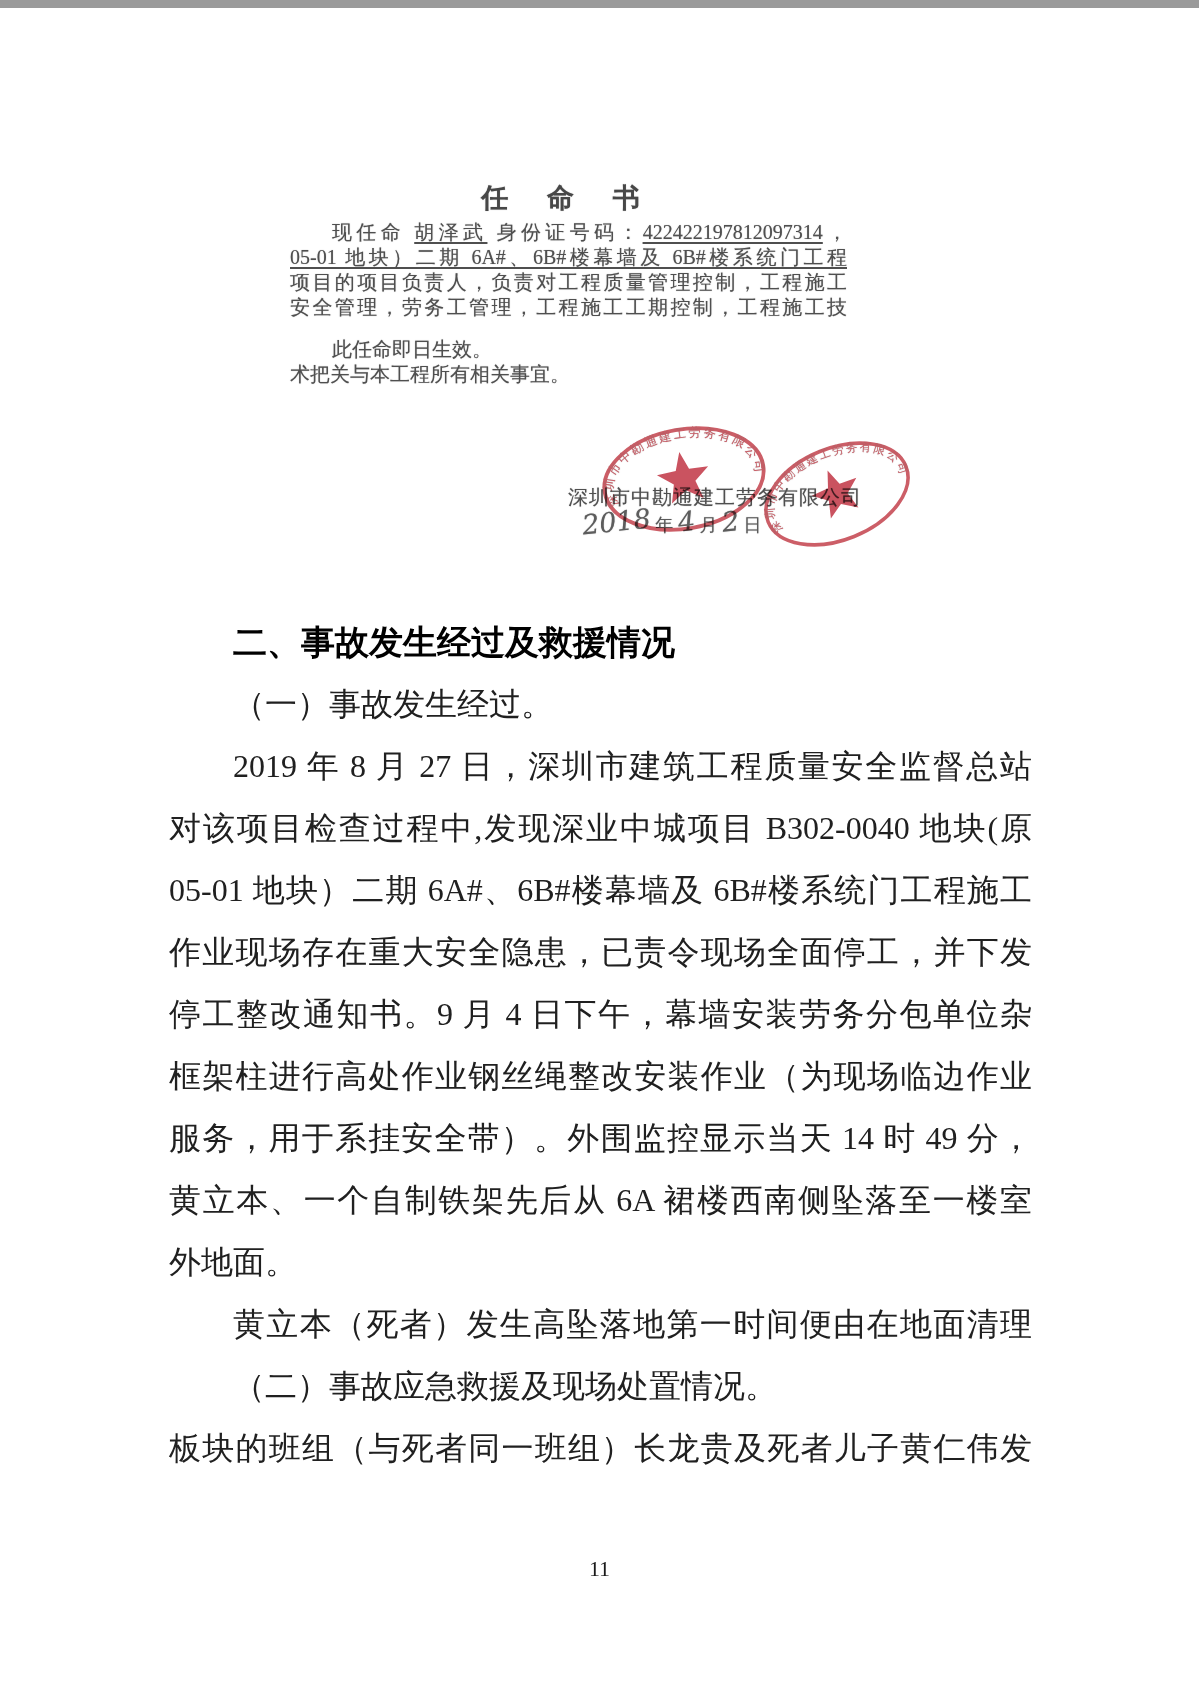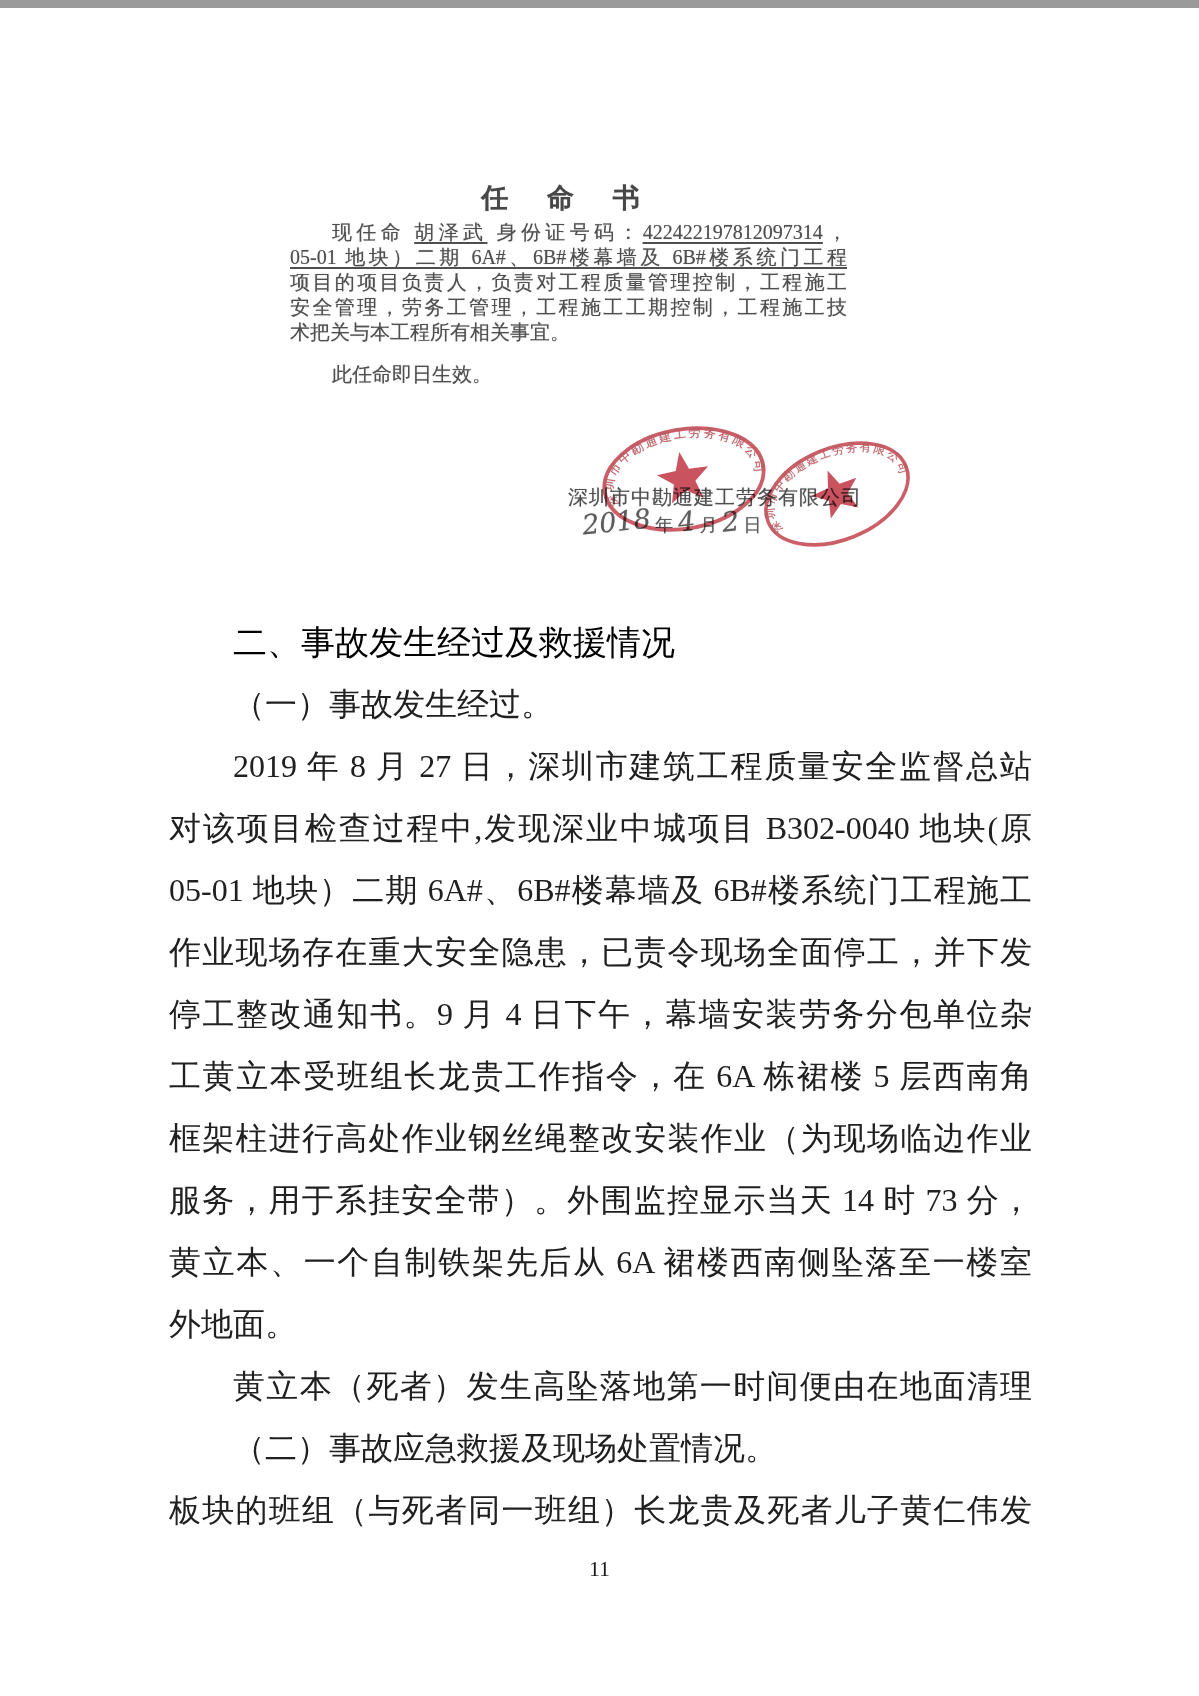--- a/index.html
+++ b/index.html
@@ -39,43 +39,43 @@
   }
   
   .stamp{position:absolute;mix-blend-mode:multiply;opacity:.92;}
   .stamp1{left:368px;top:258px;width:172px;height:106px;transform:rotate(-10deg);}
   .stamp2{left:528px;top:276px;width:158px;height:100px;transform:rotate(-22deg);}
   
   .report{position:absolute;left:169px;top:603px;width:863px;}
   .rline{font-size:32px;line-height:62px;height:62px;}
   .rline.heading{
     font-family:"Liberation Sans","DejaVu Sans",sans-serif;
-    font-weight:normal;font-size:34px;color:#000;
+    font-weight:bold;font-size:34px;color:#000;
   }
   .rline.indent{text-indent:64px;}
   .rline.justify{text-align:justify;text-align-last:justify;}
   .page-number{
     position:absolute;left:0;top:1548px;width:1199px;text-align:center;
     font-size:22px;color:#1a1a1a;
   }
 </style>
 </head>
 <body>
 
 <div class="page">
 
   <div class="scan">
     <div class="letter-title">任  命  书</div>
     <div class="letter-para" id="letter-para">
         <div class="lline justify" style="text-indent: 42px;"><span>现任命 </span><span class="u">胡泽武</span><span> 身份证号码：</span><span class="u">422422197812097314</span><span>，</span></div>
         <div class="lline justify"><span class="u">05-01 地块）二期 6A#、6B#楼幕墙及 6B#楼系统门工程</span></div>
         <div class="lline justify"><span>项目的项目负责人，负责对工程质量管理控制，工程施工</span></div>
         <div class="lline justify"><span>安全管理，劳务工管理，工程施工工期控制，工程施工技</span></div>
+        <div class="lline gap" style="text-indent: 42px;"><span>此任命即日生效。</span></div>
         <div class="lline"><span>术把关与本工程所有相关事宜。</span></div>
-        <div class="lline gap" style="text-indent: 42px;"><span>此任命即日生效。</span></div>
       </div>
 
     <div class="letter-sig">深圳市中勘通建工劳务有限公司</div>
     <div class="letter-date" id="letter-date"><span class="hand">2018</span><span> 年 </span><span class="hand">4</span><span> 月 </span><span class="hand">2</span><span> 日</span></div>
 
     <svg class="stamp stamp1" viewBox="0 0 200 124">
       <ellipse cx="100" cy="62" rx="94" ry="58" fill="none" stroke="#c8505a" stroke-width="4.5"></ellipse>
       <polygon fill="#c64452" points="100,30 107.9,51.1 130.4,52.1 112.8,66.2 118.8,87.9 100,75.5 81.2,87.9 87.2,66.2 69.6,52.1 92.1,51.1"></polygon>
       <path id="arc1" d="M 27.3,86 A 84,48 0 1 1 172.7,86" fill="none"></path>
       <text font-size="14.5" fill="#c8505a" letter-spacing="2.5" font-family="Liberation Serif, DejaVu Serif, serif">
@@ -94,23 +94,22 @@
   </div>
 
   <div class="report" id="report-lines">
       <div class="rline heading indent">二、事故发生经过及救援情况</div>
       <div class="rline sub indent">（一）事故发生经过。</div>
       <div class="rline body indent justify">2019 年 8 月 27 日，深圳市建筑工程质量安全监督总站</div>
       <div class="rline body justify">对该项目检查过程中,发现深业中城项目 B302-0040 地块(原</div>
       <div class="rline body justify">05-01 地块）二期 6A#、6B#楼幕墙及 6B#楼系统门工程施工</div>
       <div class="rline body justify">作业现场存在重大安全隐患，已责令现场全面停工，并下发</div>
       <div class="rline body justify">停工整改通知书。9 月 4 日下午，幕墙安装劳务分包单位杂</div>
-      <div class="rline body justify">工黄立本受班组长龙贵工作指令，在 6A 栋裙楼 5 层西南角</div>
       <div class="rline body justify">框架柱进行高处作业钢丝绳整改安装作业（为现场临边作业</div>
-      <div class="rline body justify">服务，用于系挂安全带）。外围监控显示当天 14 时 73 分，</div>
+      <div class="rline body justify">服务，用于系挂安全带）。外围监控显示当天 14 时 49 分，</div>
       <div class="rline body justify">黄立本、一个自制铁架先后从 6A 裙楼西南侧坠落至一楼室</div>
       <div class="rline body">外地面。</div>
       <div class="rline body indent justify">黄立本（死者）发生高坠落地第一时间便由在地面清理</div>
       <div class="rline sub indent">（二）事故应急救援及现场处置情况。</div>
       <div class="rline body justify">板块的班组（与死者同一班组）长龙贵及死者儿子黄仁伟发</div>
     </div>
 
   <div class="page-number">11</div>
 </div>
 

